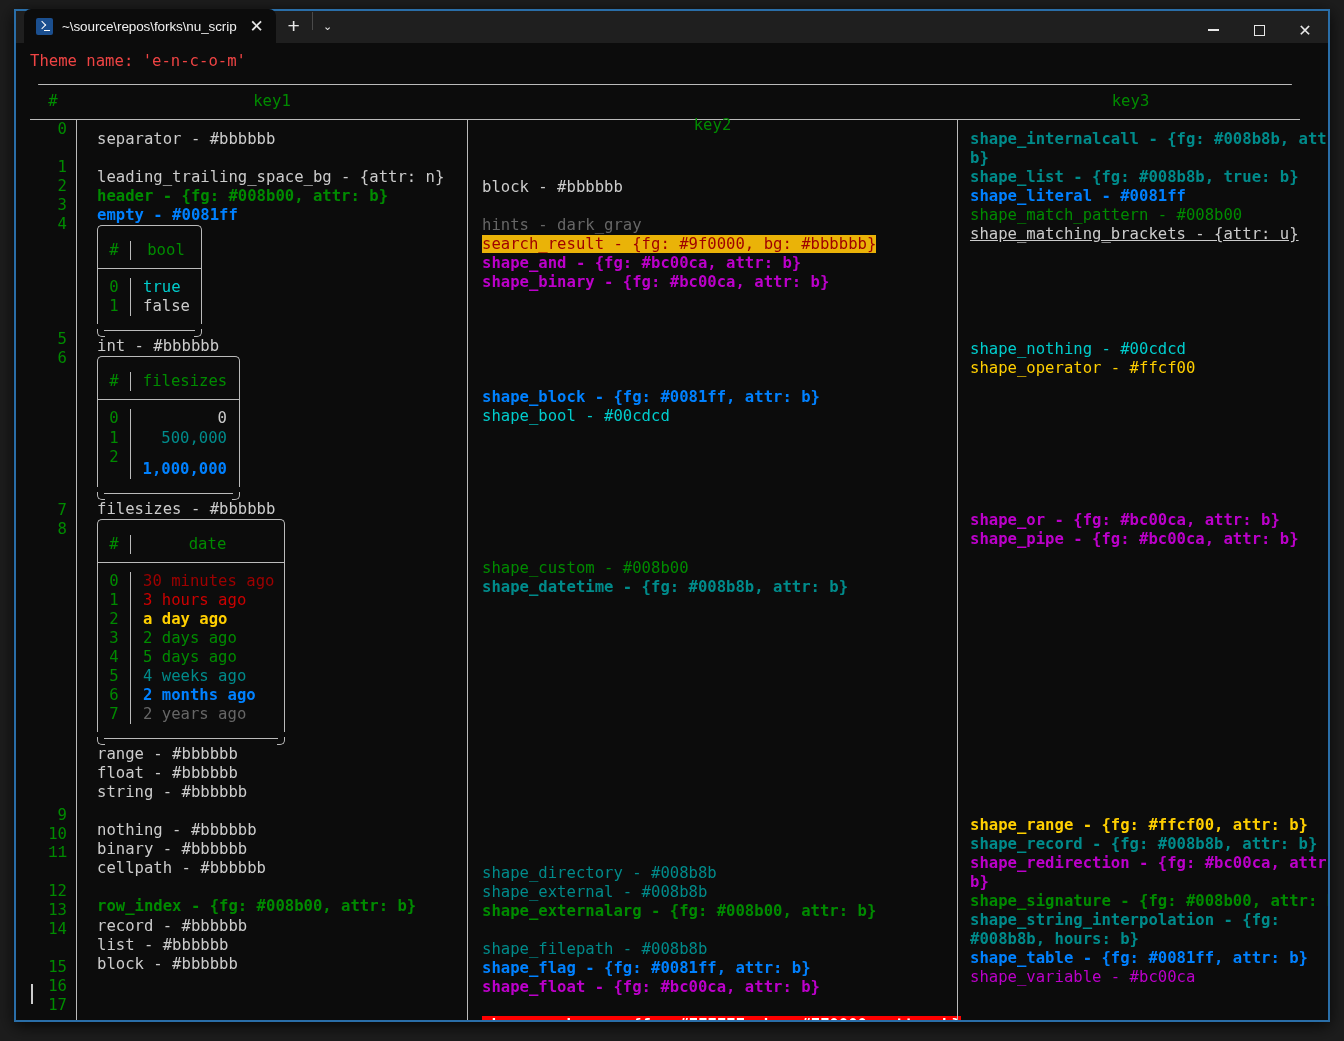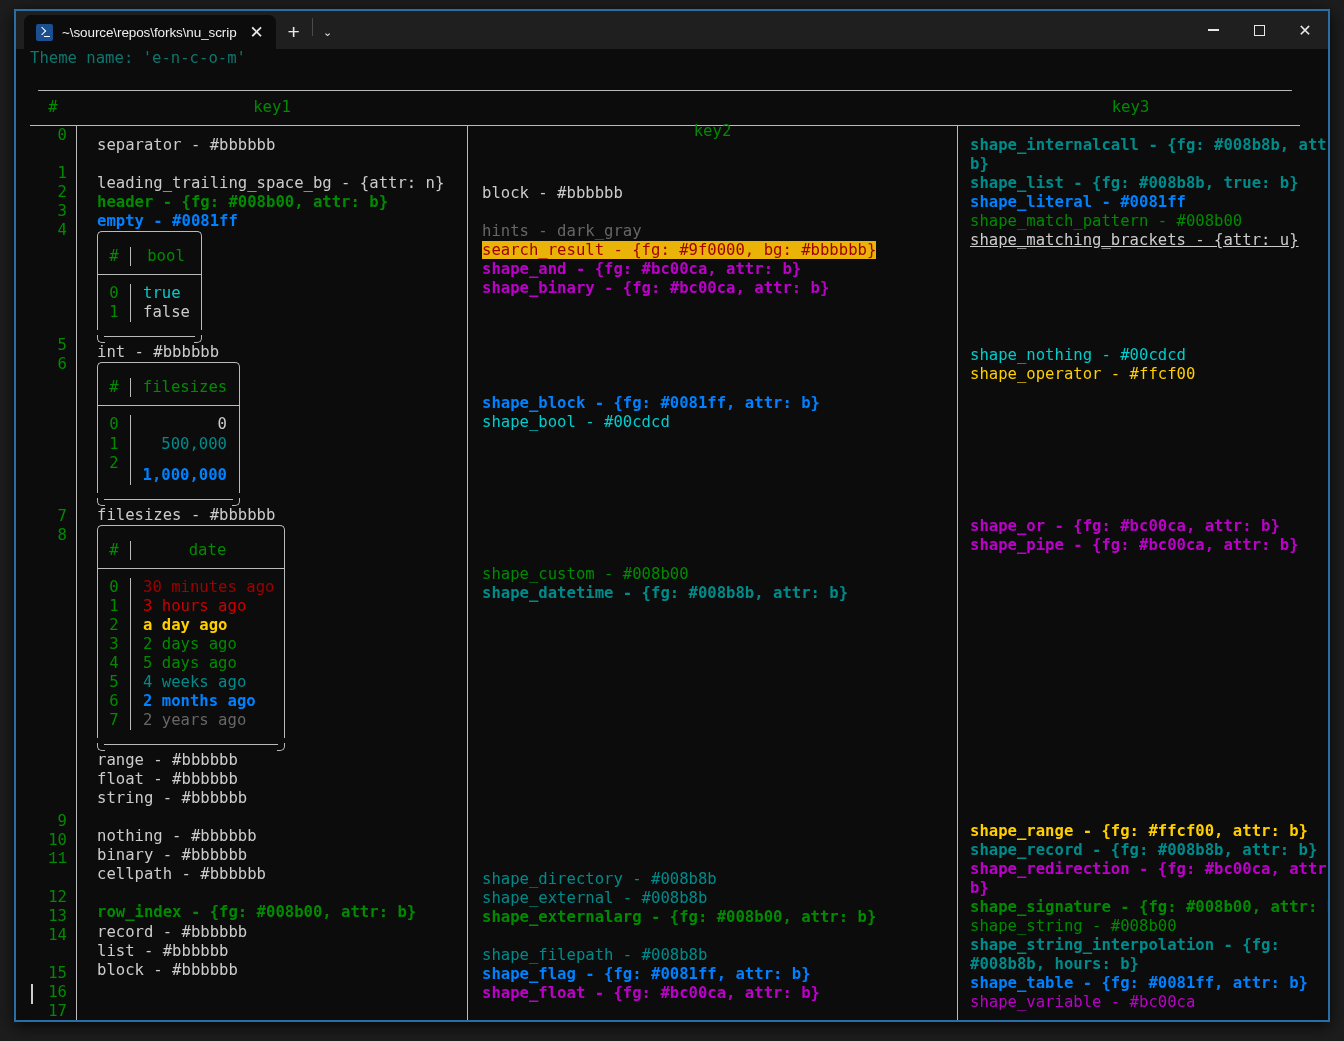--- a/index.html
+++ b/index.html
@@ -20,21 +20,21 @@
     background: #0c0c0c;
     border: 2px solid #2a6ea8;
     box-sizing: border-box;
     box-shadow: 0 4px 16px rgba(0,0,0,0.8);
     display: flex;
     flex-direction: column;
   }
 
   
   #titlebar {
-    height: 38px;
+    height: 32px;
     background: #1f1f1f;
     display: flex;
     align-items: flex-end;
     flex: 0 0 auto;
     position: relative;
   }
   #tabstrip {
     display: flex;
     align-items: flex-end;
     height: 38px;
@@ -131,22 +131,22 @@
     background: #0c0c0c;
     position: relative;
     overflow: hidden;
     font-family: "DejaVu Sans Mono", monospace;
     font-size: 15.6px;
     line-height: 19.05px;
     letter-spacing: 0px;
   }
   #themeline {
     position: absolute;
-    left: 14px; top: 0;
-    color: #0f766e;
+    left: 14px; top: 9px;
+    color: #ef4444;
     white-space: pre;
   }
 
   
   #maintable {
     position: absolute;
     left: 14px; top: 41px;
     width: 1270px;
   }
   .mt-top-rule {
@@ -506,21 +506,20 @@
             <div class="line k3line">&nbsp;</div>
             <div class="line k3line">&nbsp;</div>
             <div class="line k3line">&nbsp;</div>
             <div class="line k3line">&nbsp;</div>
             <div class="line k3line">&nbsp;</div>
             <div class="line k3line"><span class="c-yellow bold">shape_range - {fg: #ffcf00, attr: b}</span></div>
             <div class="line k3line"><span class="c-teal bold">shape_record - {fg: #008b8b, attr: b}</span></div>
             <div class="line k3line"><span class="c-magenta bold">shape_redirection - {fg: #bc00ca, attr:</span></div>
             <div class="line k3line"><span class="c-magenta bold">b}</span></div>
             <div class="line k3line"><span class="c-green bold">shape_signature - {fg: #008b00, attr: b}</span></div>
-            <div class="line k3line"><span class="c-green">shape_string - #008b00</span></div>
             <div class="line k3line"><span class="c-teal bold">shape_string_interpolation - {fg:</span></div>
             <div class="line k3line"><span class="c-teal bold">#008b8b, hours: b}</span></div>
             <div class="line k3line"><span class="c-blue bold">shape_table - {fg: #0081ff, attr: b}</span></div>
             <div class="line k3line"><span class="c-magenta">shape_variable - #bc00ca</span></div>
             <div class="line k3line">&nbsp;</div>
           </div>
       </div>
 
     </div>
 

